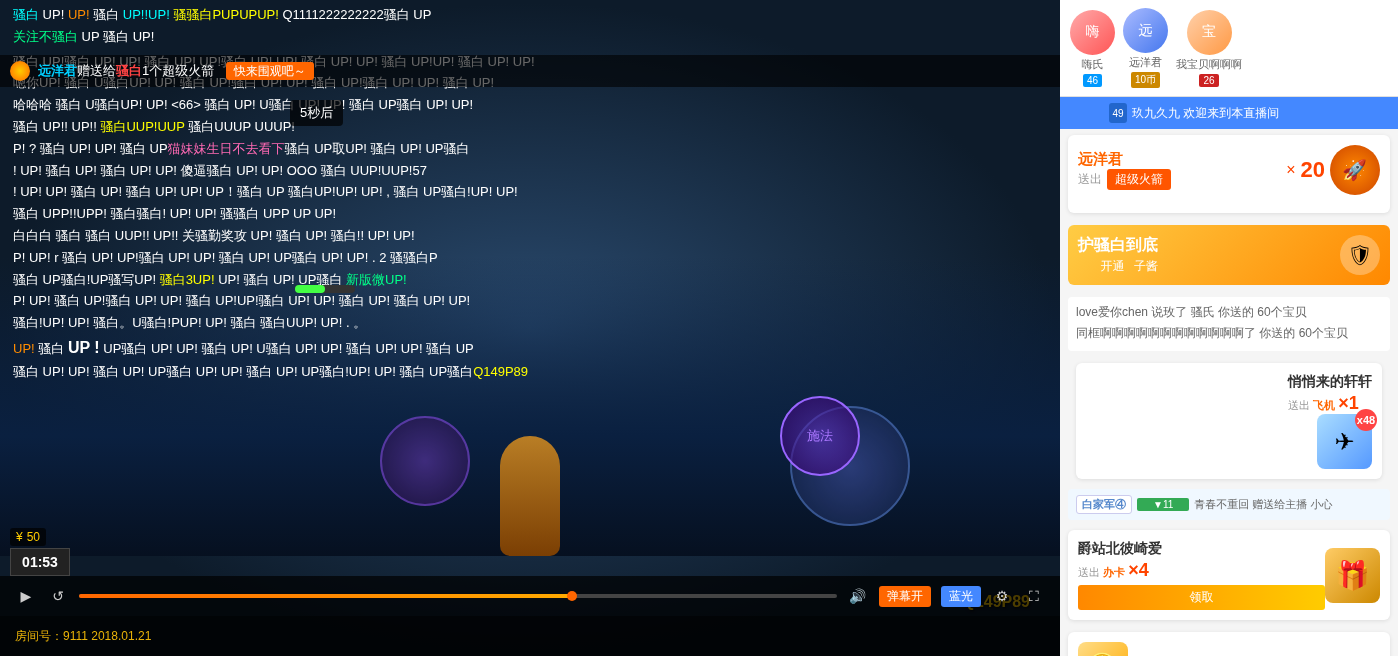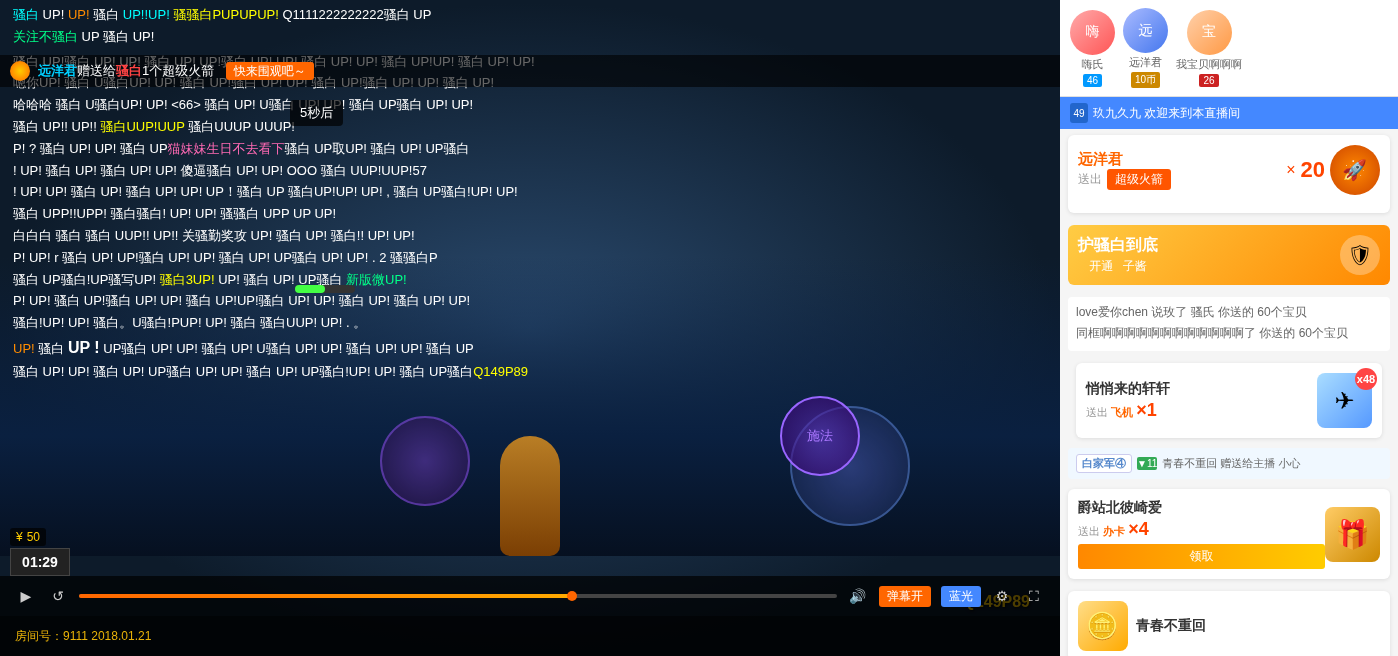--- a/index.html
+++ b/index.html
@@ -116,58 +116,58 @@
     .av1 { background: linear-gradient(135deg, #ffcccc, #ff8888); }
     .av2 { background: linear-gradient(135deg, #ccddff, #6699ff); }
     .av3 { background: linear-gradient(135deg, #ffe0cc, #ffaa66); }
     .avatar-badge { display: flex; align-items: center; gap: 2px; margin-top: 2px; }
     .badge-blue { background: #0099ff; color: #fff; padding: 1px 4px; border-radius: 2px; font-size: 10px; }
     .badge-gold { background: #cc8800; color: #fff; padding: 1px 4px; border-radius: 2px; font-size: 10px; }
     .badge-red { background: #cc2222; color: #fff; padding: 1px 4px; border-radius: 2px; font-size: 10px; }
 
     
     #welcome-bar { background: #4488ff; color: #fff; padding: 6px 10px; font-size: 12px; display: flex; align-items: center; gap: 5px; }
-    #welcome-icon { width: 18px; height: 20px; background: #2266cc; border-radius: 3px; display: flex; align-items: center; justify-content: center; font-size: 10px; color: #fff; }
+    #welcome-icon { width: 18px; height: 20px; background: #2266cc; border-radius: 3px; display: flex; align-items: center; justify-content: center; font-size: 10px; color: #fff; margin-left: 39px; }
 
     
     .gift-card { background: #fff; border-radius: 6px; margin: 6px 8px; padding: 10px; box-shadow: 0 1px 4px rgba(0,0,0,0.1); }
     .gift-card-header { display: flex; align-items: center; justify-content: space-between; margin-bottom: 8px; }
     .gift-sender { font-size: 15px; font-weight: bold; color: #ff6600; }
     .rocket-img-placeholder { width: 50px; height: 50px; background: radial-gradient(#ff8800, #cc4400); border-radius: 50%; display: flex; align-items: center; justify-content: center; font-size: 20px; }
     .gift-action-row { display: flex; align-items: center; gap: 5px; }
     .gift-verb { font-size: 12px; color: #999; }
     .gift-item { background: #ff5500; color: #fff; padding: 2px 8px; border-radius: 3px; font-size: 12px; }
     .gift-count { font-size: 22px; font-weight: bold; color: #ff4400; }
     .times-icon { font-size: 16px; color: #ff4400; }
 
     
     .protect-card { background: linear-gradient(135deg, #ffcc44, #ff8800); border-radius: 6px; margin: 6px 8px; padding: 10px; display: flex; align-items: center; justify-content: space-between; }
     .protect-title { font-size: 16px; font-weight: bold; color: #fff; }
-    .protect-btn-area { text-align: center; }
+    .protect-btn-area { text-align: right; }
     .protect-icon { width: 40px; height: 40px; background: rgba(255,255,255,0.3); border-radius: 50%; display: flex; align-items: center; justify-content: center; font-size: 20px; }
 
     
     #sidebar-chat { background: #fff; margin: 6px 8px; border-radius: 4px; padding: 6px 8px; font-size: 12px; color: #666; line-height: 1.6; }
     .sc-line { margin-bottom: 2px; }
 
     
-    .gift-card2 { background: #fff; border-radius: 6px; margin: 6px 16px; padding: 10px; box-shadow: 0 1px 4px rgba(0,0,0,0.1); display: flex; align-items: center; justify-content: space-between; }
+    .gift-card2 { background: #fff; border-radius: 6px; margin: 6px 16px; padding: 10px; box-shadow: 0 1px 4px rgba(0,0,0,0.1); display: flex; align-items: flex-end; justify-content: space-between; flex-direction: column; }
     .gc2-left { flex: 1; }
     .gc2-sender { font-size: 14px; font-weight: bold; color: #333; }
     .gc2-action { font-size: 11px; color: #999; margin-top: 2px; }
     .gc2-item { color: #ff6600; font-weight: bold; }
     .gc2-count { font-size: 18px; font-weight: bold; color: #ff4400; }
     .gc2-right { position: relative; }
     .plane-img { width: 55px; height: 55px; background: linear-gradient(135deg, #aaddff, #5599ff); border-radius: 8px; display: flex; align-items: center; justify-content: center; font-size: 24px; }
     .count-badge { position: absolute; top: -5px; right: -5px; background: #ff4444; color: #fff; border-radius: 50%; width: 22px; height: 22px; display: flex; align-items: center; justify-content: center; font-size: 11px; font-weight: bold; }
 
     
     .army-bar { background: #f0f8ff; margin: 4px 8px; border-radius: 4px; padding: 6px 8px; font-size: 11px; color: #666; display: flex; align-items: center; gap: 5px; }
     .army-badge { background: #fff; border: 1px solid #cce; border-radius: 3px; padding: 1px 5px; color: #5588cc; font-weight: bold; font-size: 11px; }
-    .lv-badge { background: #33aa55; color: #fff; padding: 1px 0; border-radius: 2px; font-size: 10px; }
+    .lv-badge { background: #33aa55; color: #fff; padding: 1px 16px; border-radius: 2px; font-size: 10px; }
 
     
     .gift-card3 { background: #fff; border-radius: 6px; margin: 6px 8px; padding: 10px; box-shadow: 0 1px 4px rgba(0,0,0,0.1); display: flex; align-items: center; justify-content: space-between; }
     .gc3-sender { font-size: 14px; font-weight: bold; color: #333; }
     .gc3-action { font-size: 11px; color: #999; margin-top: 2px; }
     .gc3-item { color: #ff6600; font-weight: bold; }
     .gc3-count { font-size: 18px; font-weight: bold; color: #ff4400; }
     .chest-img { width: 55px; height: 55px; background: linear-gradient(135deg, #ffcc66, #cc8800); border-radius: 8px; display: flex; align-items: center; justify-content: center; font-size: 28px; }
     .claim-btn { background: linear-gradient(90deg, #ff8800, #ffcc00); color: #fff; padding: 4px 10px; border-radius: 3px; font-size: 12px; cursor: pointer; margin-top: 4px; text-align: center; }
 
@@ -247,21 +247,21 @@
         <div class="chat-line">骚白 UP! UP!  骚白 UP! UP骚白 UP! UP! 骚白 UP! UP骚白!UP! UP!  骚白 UP骚白<span class="yellow">Q149P89</span></div>
       </div>
     </div>
 
     <div class="progress-overlay">
       <div class="progress-fill-green"></div>
     </div>
 
     <div id="countdown">5秒后</div>
 
-    <div id="timer-box">01:29</div>
+    <div id="timer-box">01:53</div>
 
     <div id="coin-badge">50</div>
 
     <div id="bottom-score">Q149P89</div>
 
     <div id="video-controls">
       <div class="ctrl-btn">▶</div>
       <div class="ctrl-btn">↺</div>
       <div id="progress-bar-container">
         <div id="progress-bar-fill"></div>

